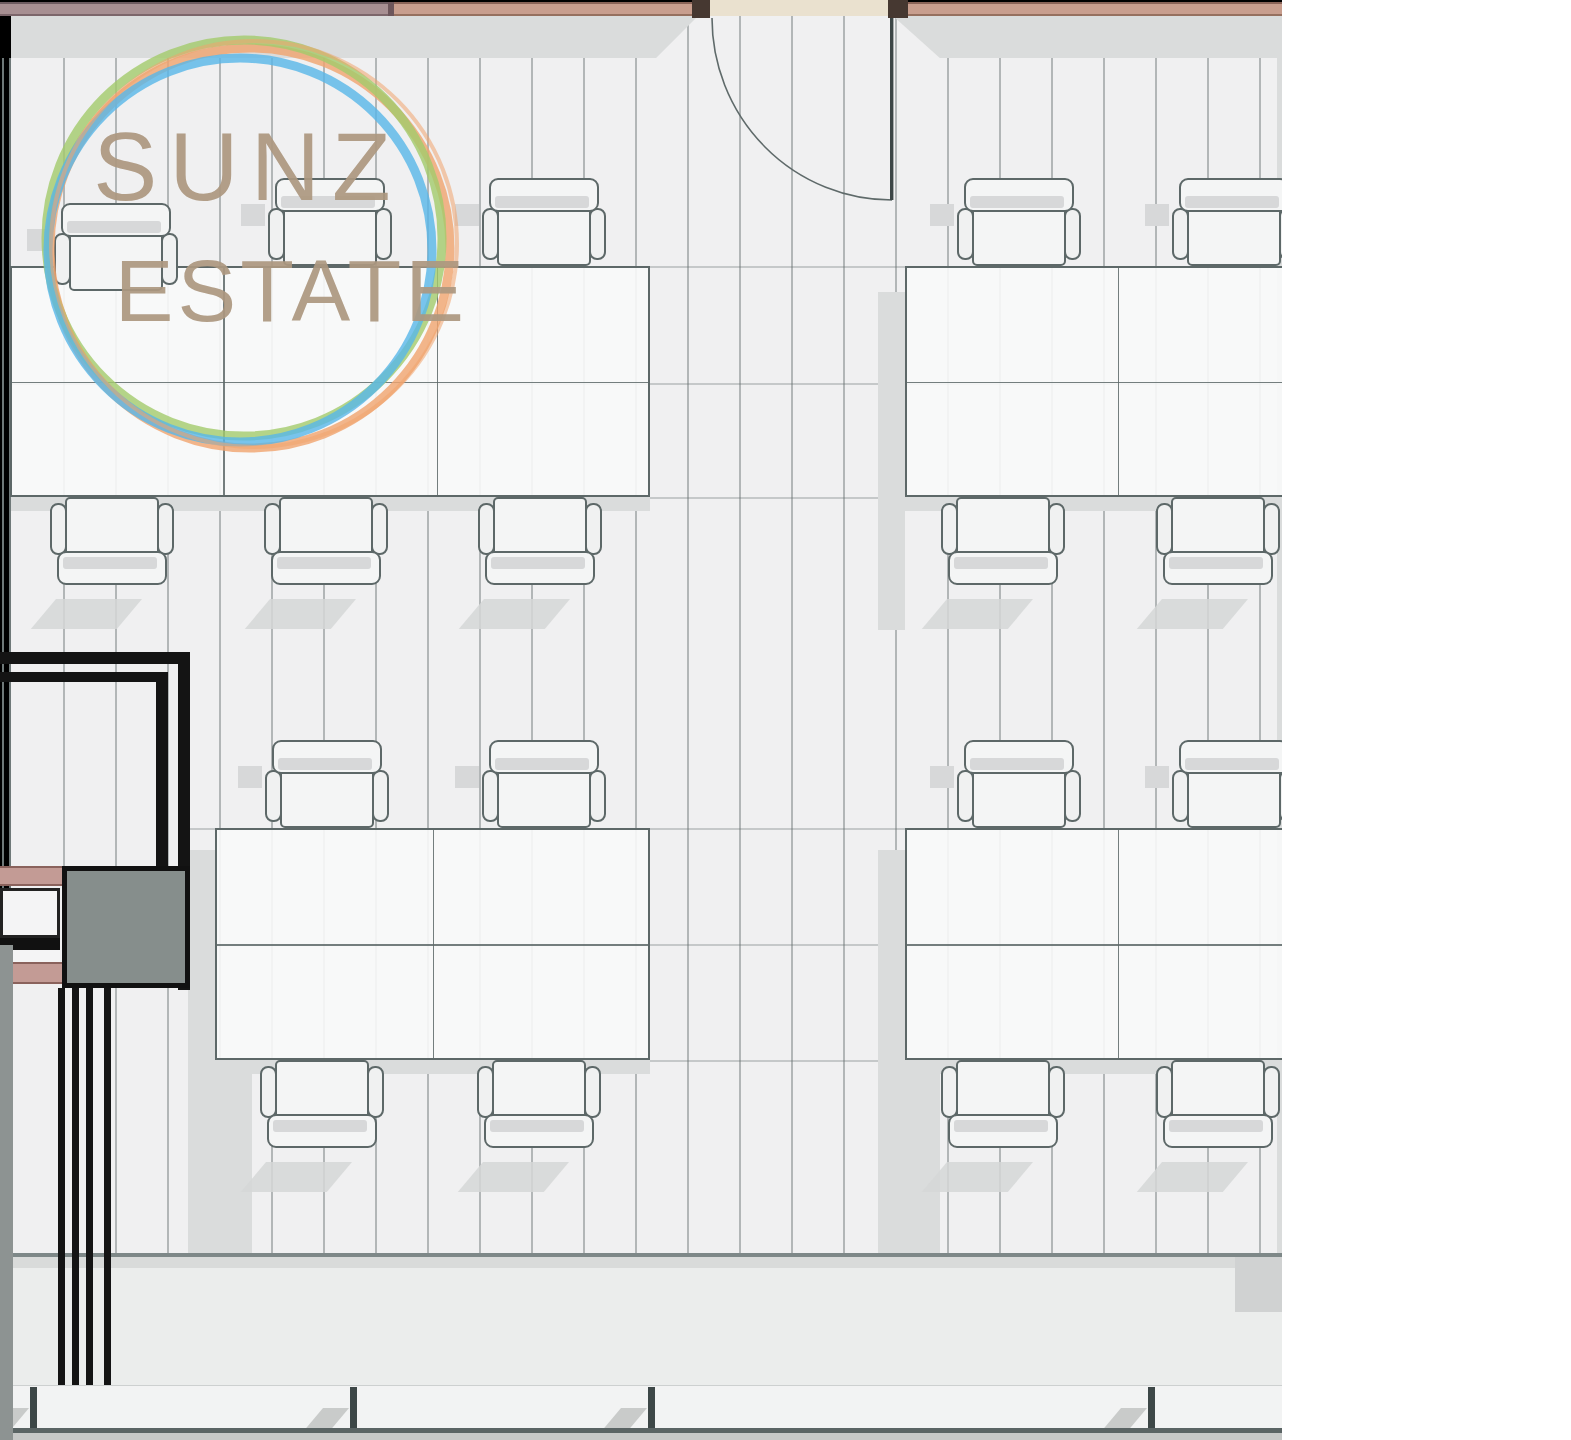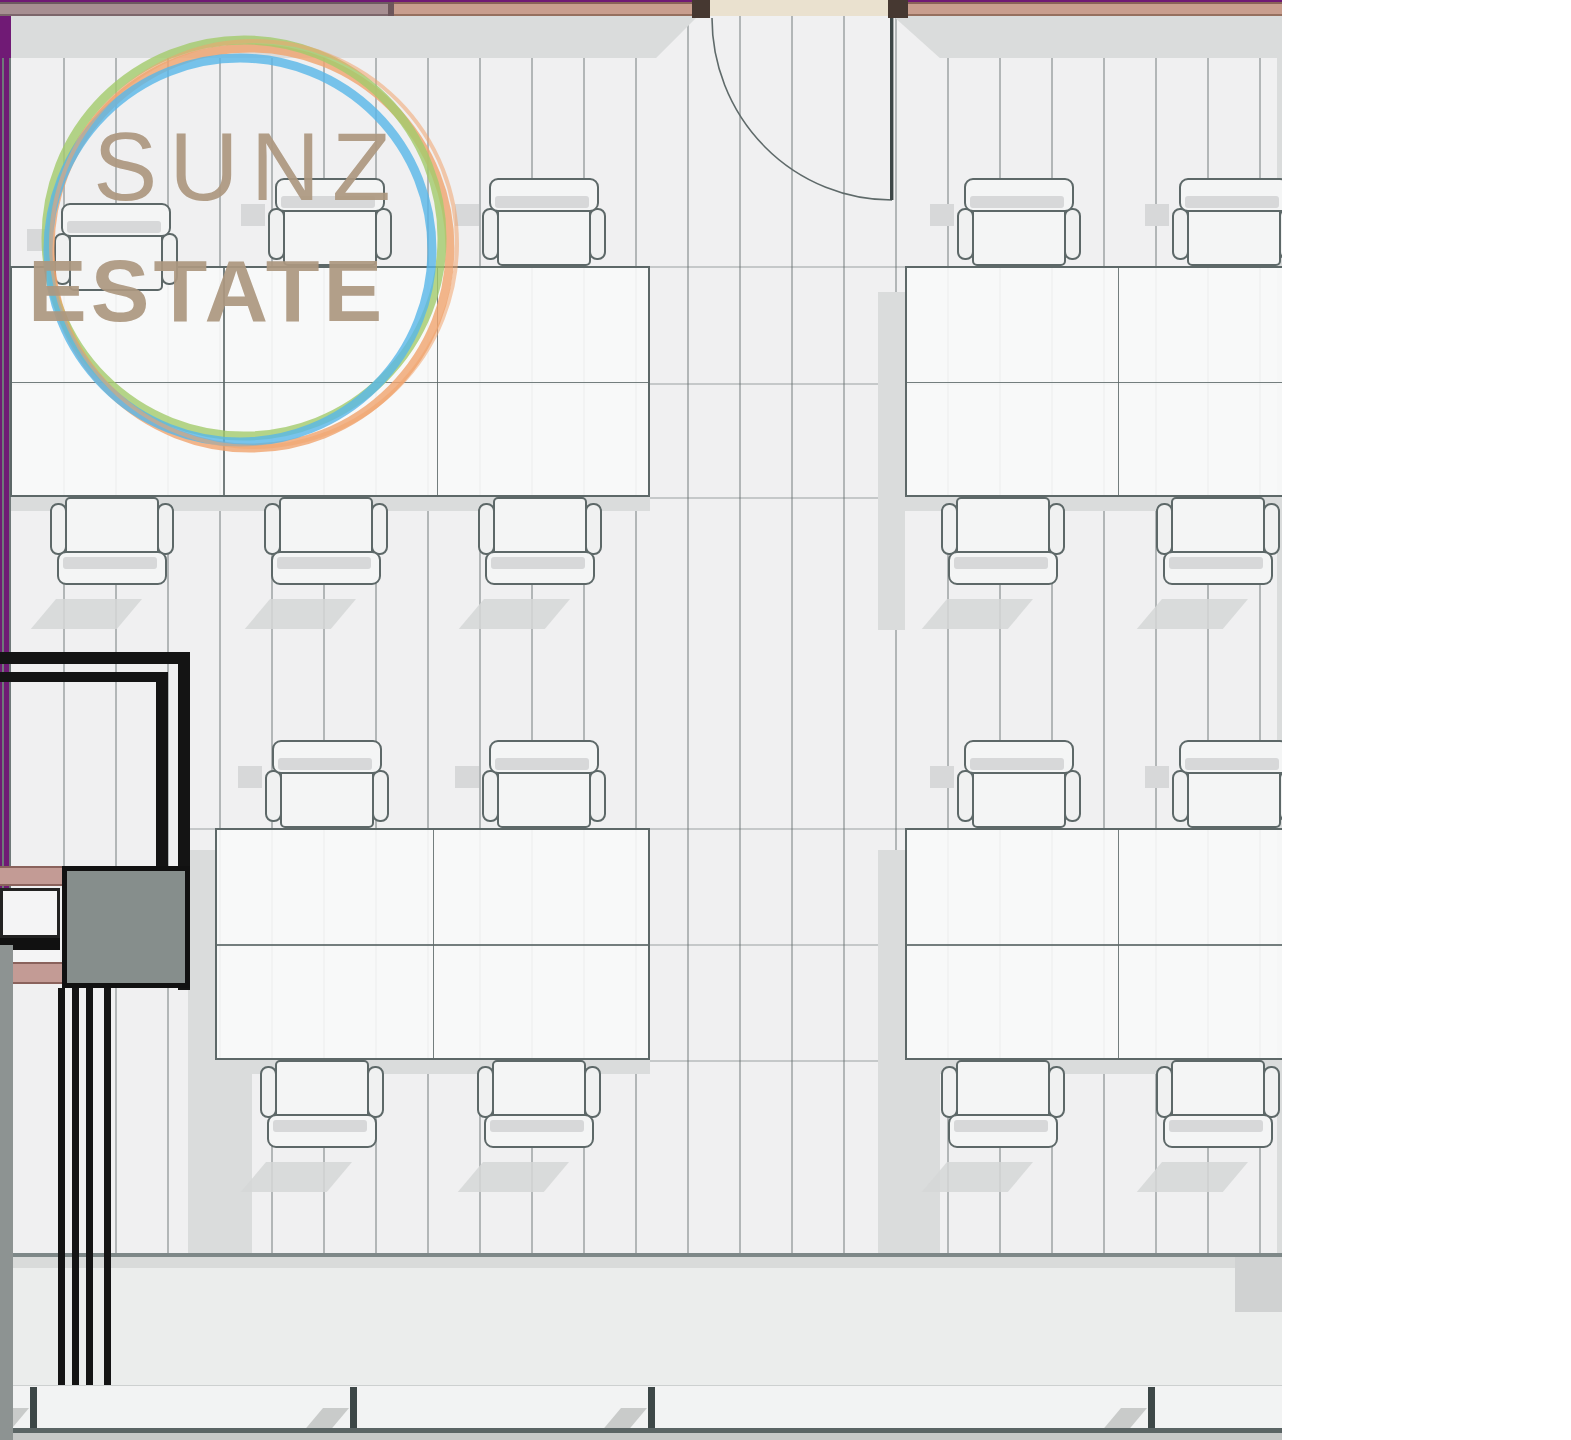--- a/index.html
+++ b/index.html
@@ -1,25 +1,25 @@
 <!DOCTYPE html>
 <html style="--floor: #f0f0f1; --plank-line: #a3a8a9; --joint-line: rgba(100,110,110,0.30); --shadow: #dadcdc; --shadow-dark: #d0d2d2; --shadow-soft: #e5e6e6; --desk-fill: rgba(248,249,250,0.9); --desk-border: #5d6868; --chair-fill: #f4f5f5; --chair-border: #5d6868; --chair-gray: #d7d8d9; --chair-shadow: #d5d7d7; --wall-mauve: #a78f92; --wall-mauve-edge: #7c666b; --wall-salmon: #c89e8e; --wall-salmon-edge: #8a6458; --doorway-cream: #eae1cf; --jamb: #463831; --wall-darkgray: #7b8383; --wall-darkgray-edge: #2e3d47; --wall-blue: #aab9d0; --wall-blue-edge: #55657a; --wall-coral: #bd9087; --wall-coral-edge: #8a5f57; --shaft-black: #141414; --box-gray: #868e8c; --band-pink: #c39b95; --left-wall: #8d9392; --walkway: #ebedec; --walkway-band: #d9dbda; --step: #f2f3f3; --edge-line: #7e8888; --bottom-line: #5a6464; --bottom-band: #c6c8c7; --tick: #3d4747; --logo-text: #ad9880;"><head>
 <meta charset="utf-8">
 <style>
   html,body{margin:0;padding:0;background:#fff;}
   *{box-sizing:border-box;}
-  #plan{position:relative;width:1282px;height:1440px;background:#701a75;overflow:hidden;
+  #plan{position:relative;width:1282px;height:1440px;background:#000000;overflow:hidden;
         font-family:"Liberation Sans",sans-serif;}
   .abs{position:absolute;}
   .layer{position:absolute;left:0;top:0;width:1571px;height:1440px;}
   
   #logo-text-1{position:absolute;left:28px;top:112px;width:440px;text-align:center;
      font-size:96px;letter-spacing:12px;color:var(--logo-text);opacity:.92;font-weight:400;}
-  #logo-text-2{position:absolute;left:28px;top:240px;width:440px;text-align:left;
-     font-size:88px;letter-spacing:4px;color:var(--logo-text);opacity:.92;font-weight:700;}
+  #logo-text-2{position:absolute;left:28px;top:240px;width:440px;text-align:right;
+     font-size:88px;letter-spacing:4px;color:var(--logo-text);opacity:.92;font-weight:400;}
   #logo-text-3{position:absolute;left:28px;top:378px;width:440px;text-align:center;
      font-size:23px;letter-spacing:8px;color:var(--logo-text);opacity:.85;font-weight:400;}
 </style>
 </head>
 <body>
 
 <div id="plan">
 
   <div class="layer" id="floor-layer">
       <div style="position: absolute; left: 11px; top: 14px; width: 1332px; height: 1248px; background: var(--floor);"></div>

